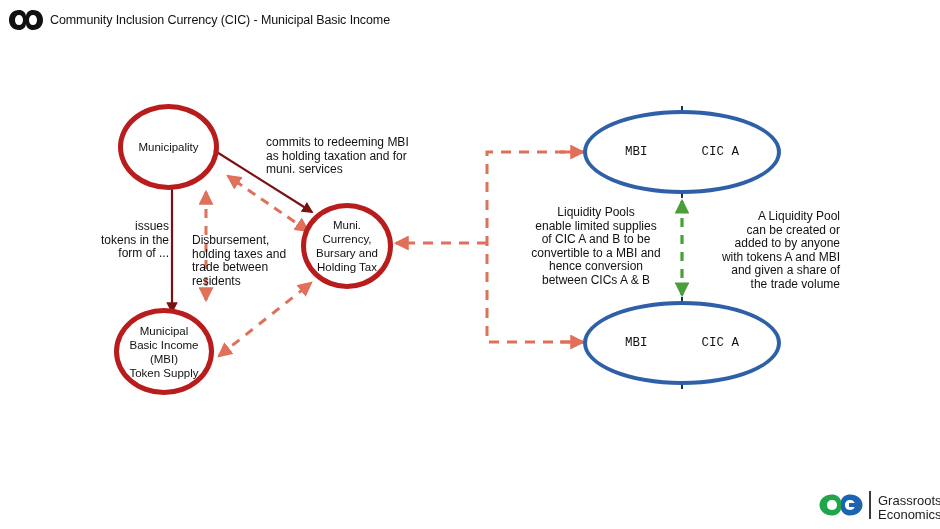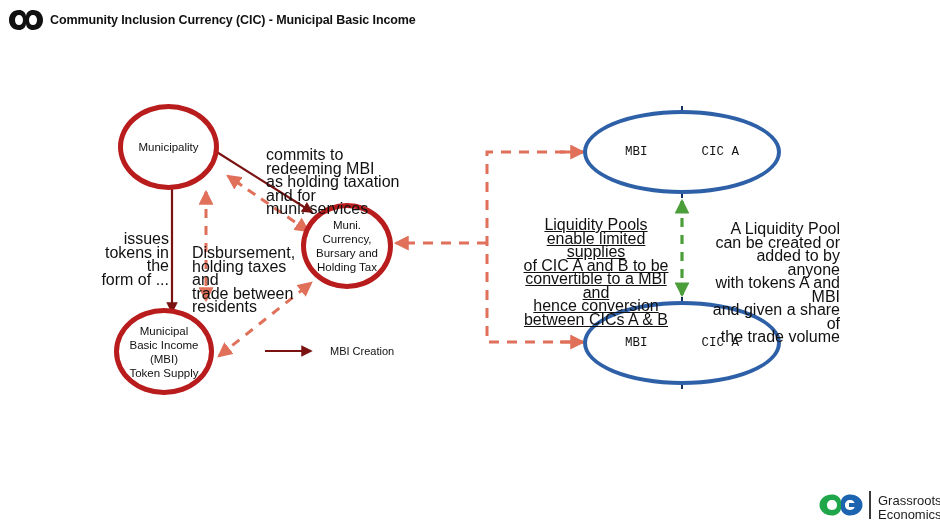--- a/index.html
+++ b/index.html
@@ -34,21 +34,21 @@
   }
   #header-logo {
     width: 36px;
     height: 26px;
     flex: 0 0 auto;
     display: block;
   }
   #header-title {
     margin-left: 6px;
     font-size: 12.5px;
-    font-weight: bold;
+    font-weight: normal;
     letter-spacing: -0.1px;
     color: #111111;
     white-space: nowrap;
   }
 
   
   #edges {
     position: absolute;
     left: 0;
     top: 0;
@@ -123,25 +123,24 @@
     color: #111111;
     white-space: nowrap;
     font-family: Liberation Mono, monospace;
   }
   .pool-token.left { left: 38px; }
   .pool-token.right { right: 38px; }
 
   
   .annot {
     position: absolute;
-    font-size: 16px;
+    font-size: 12px;
     line-height: 13.5px;
     color: #111111;
     white-space: pre-line;
-    margin-top: 12px;
   }
   #annot-commits {
     left: 266px;
     top: 136px;
     width: 146px;
     text-align: left;
   }
   #annot-issues {
     left: 92px;
     top: 220px;
@@ -152,21 +151,20 @@
     left: 192px;
     top: 234px;
     width: 110px;
     text-align: left;
   }
   #annot-liquidity-pools {
     left: 518px;
     top: 206px;
     width: 156px;
     text-align: center;
-    text-decoration: underline;
   }
   #annot-liquidity-pool-share {
     left: 700px;
     top: 210px;
     width: 140px;
     text-align: right;
   }
 
   
   #legend {
@@ -341,26 +339,20 @@
 hence conversion
 between CICs A &amp; B</div>
   <div class="annot" id="annot-liquidity-pool-share">A Liquidity Pool
 can be created or
 added to by anyone
 with tokens A and MBI
 and given a share of
 the trade volume</div>
 
   <div id="legend">
-    <div class="legend-row">
-      <svg class="legend-swatch" viewBox="0 0 58 14">
-        <line x1="1" y1="7" x2="47" y2="7" stroke="#7A1212" stroke-width="2.2" marker-end="url(#arrow-dark)"></line>
-      </svg>
-      <span class="legend-label">MBI Creation</span>
-    </div>
   </div>
 
   <div id="brand">
     <svg id="brand-mark" viewBox="0 0 92 52">
       <path d="M28 5 C14 5 3 14 3 26 C3 38 14 47 28 47 C37 47 44 42 46 34 L46 18 C44 10 37 5 28 5 Z
                M28 16 C34 16 38 20 38 26 C38 32 34 36 28 36 C22 36 18 32 18 26 C18 20 22 16 28 16 Z" fill="#1FA64A"></path>
       <path d="M64 5 C55 5 48 10 46 18 L46 34 C48 42 55 47 64 47 C78 47 89 38 89 26 C89 14 78 5 64 5 Z
                M64 16 C70 16 74 20 74 26 C74 32 70 36 64 36 C58 36 54 32 54 26 C54 20 58 16 64 16 Z" fill="#1C63B0"></path>
       <path d="M62 22 L84 22 L84 30 L62 30 Z" fill="#1C63B0"></path>
     </svg>

